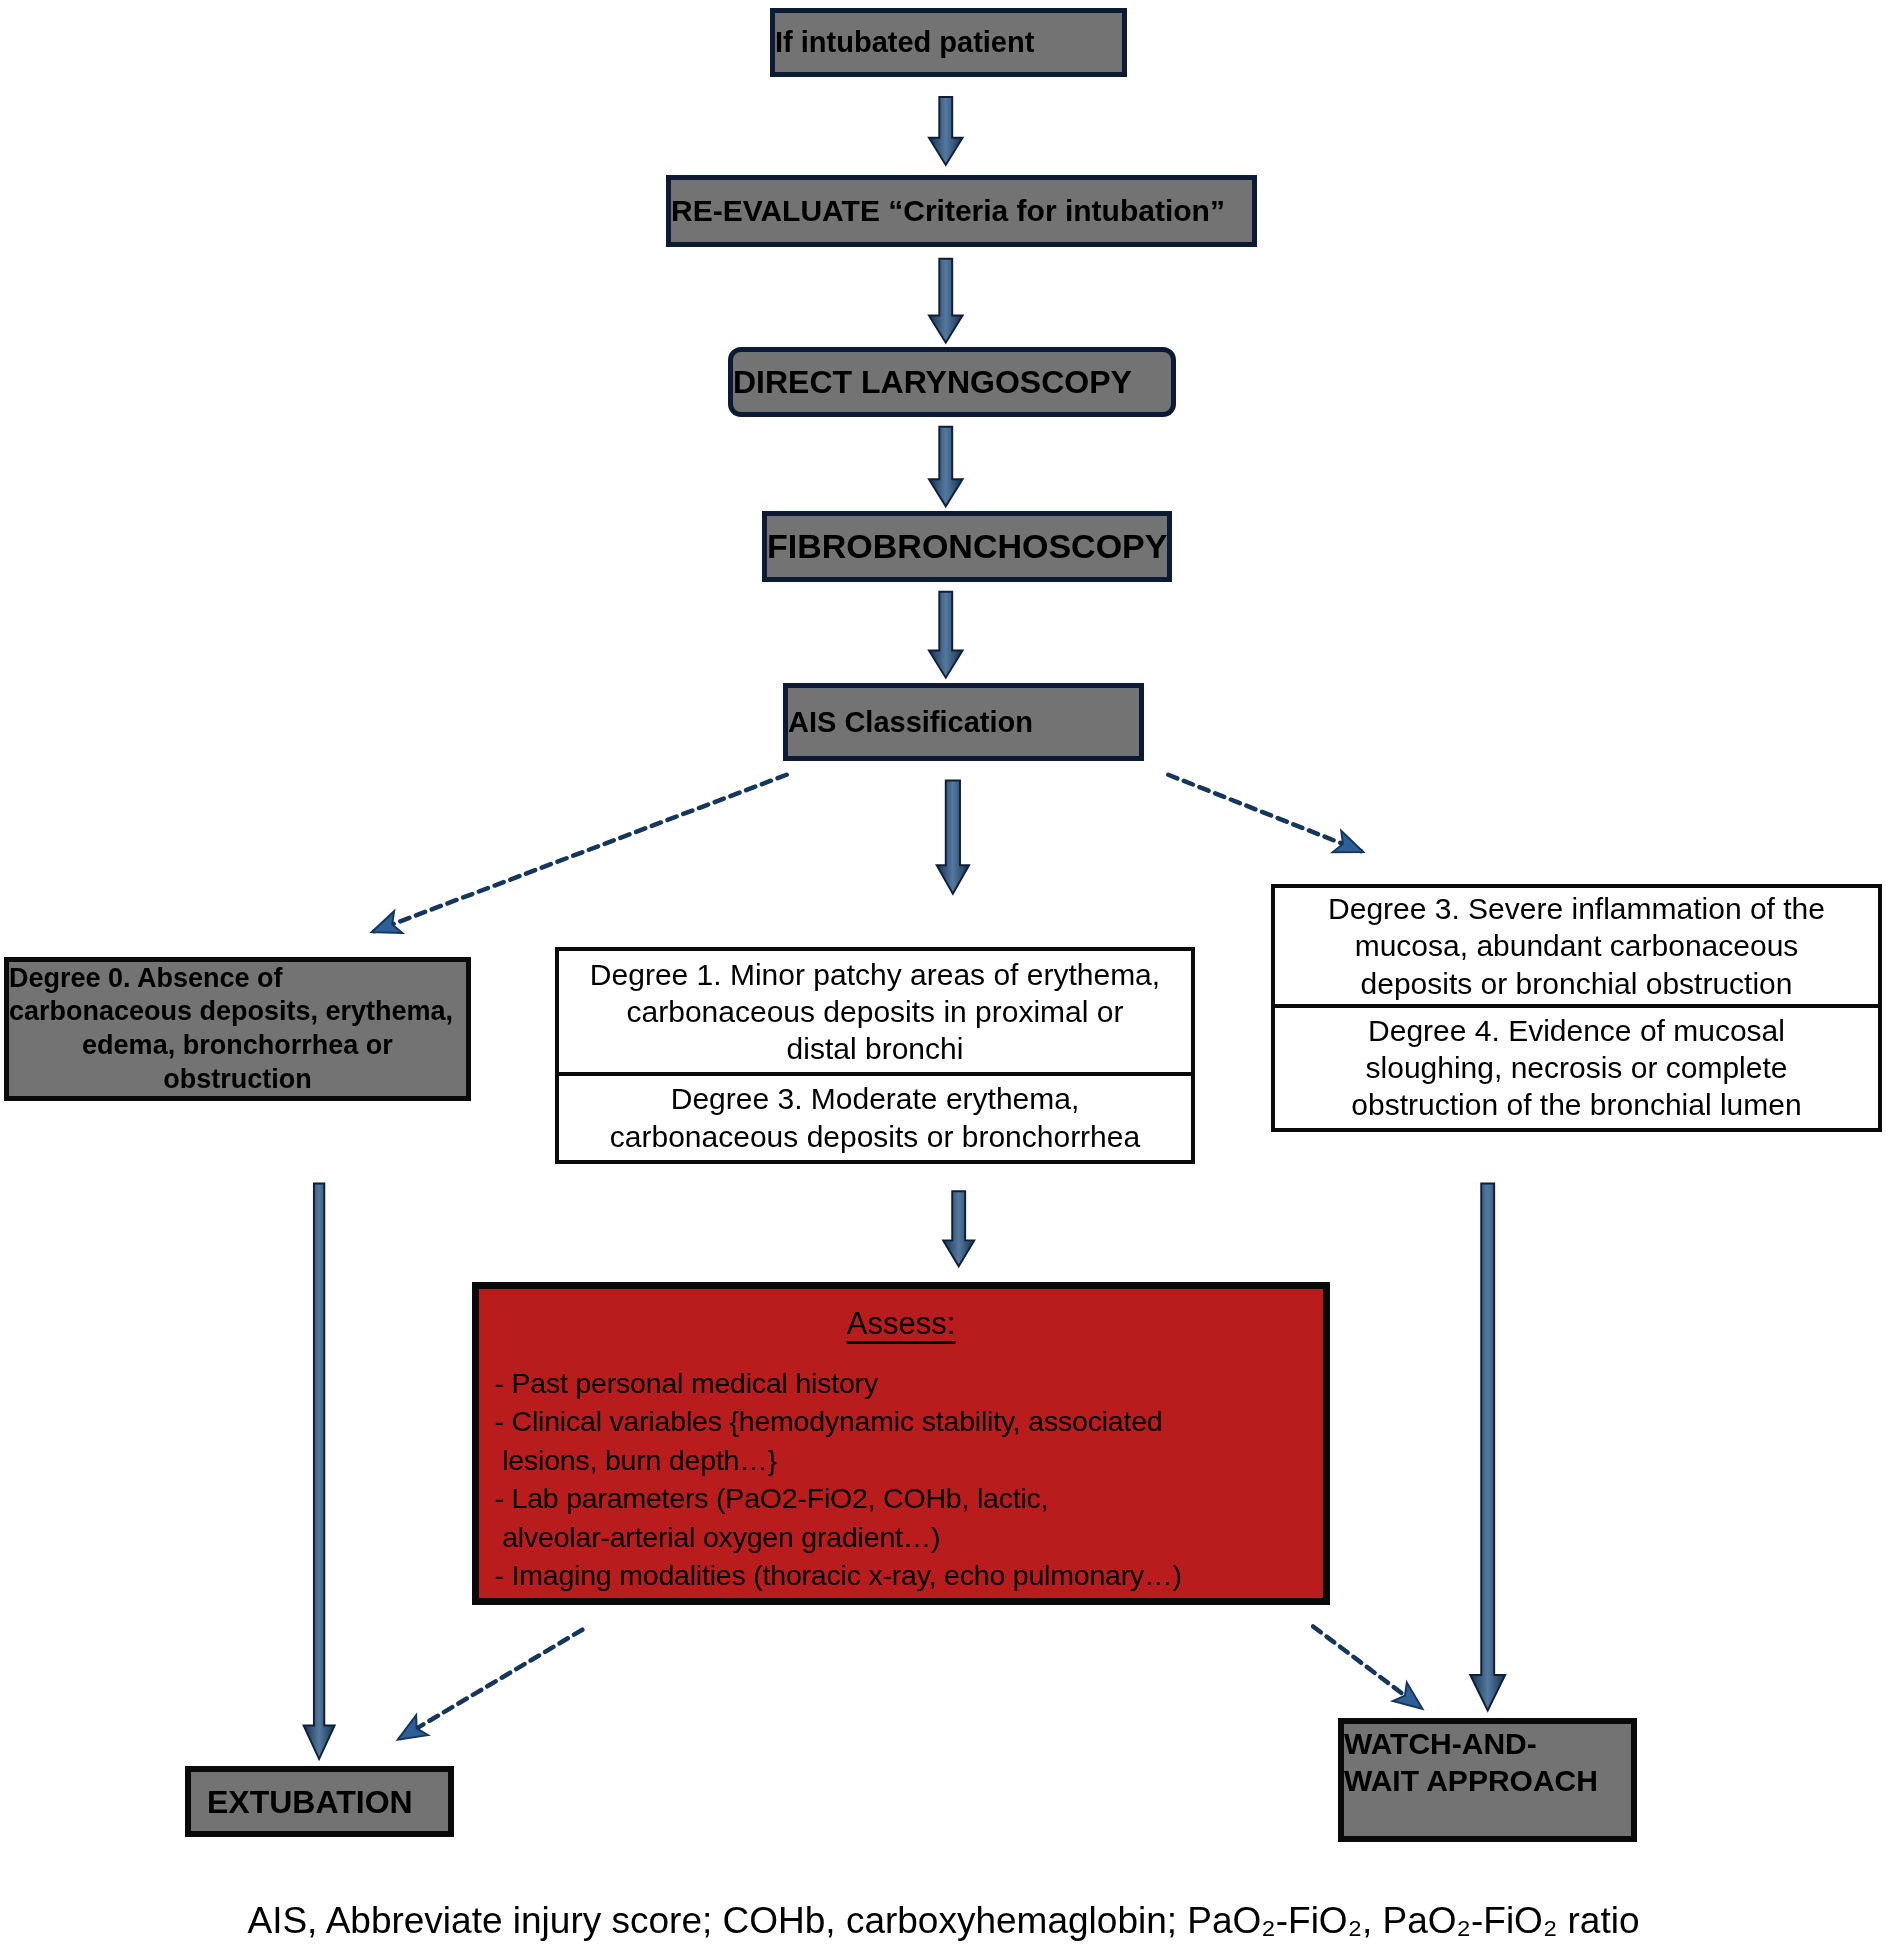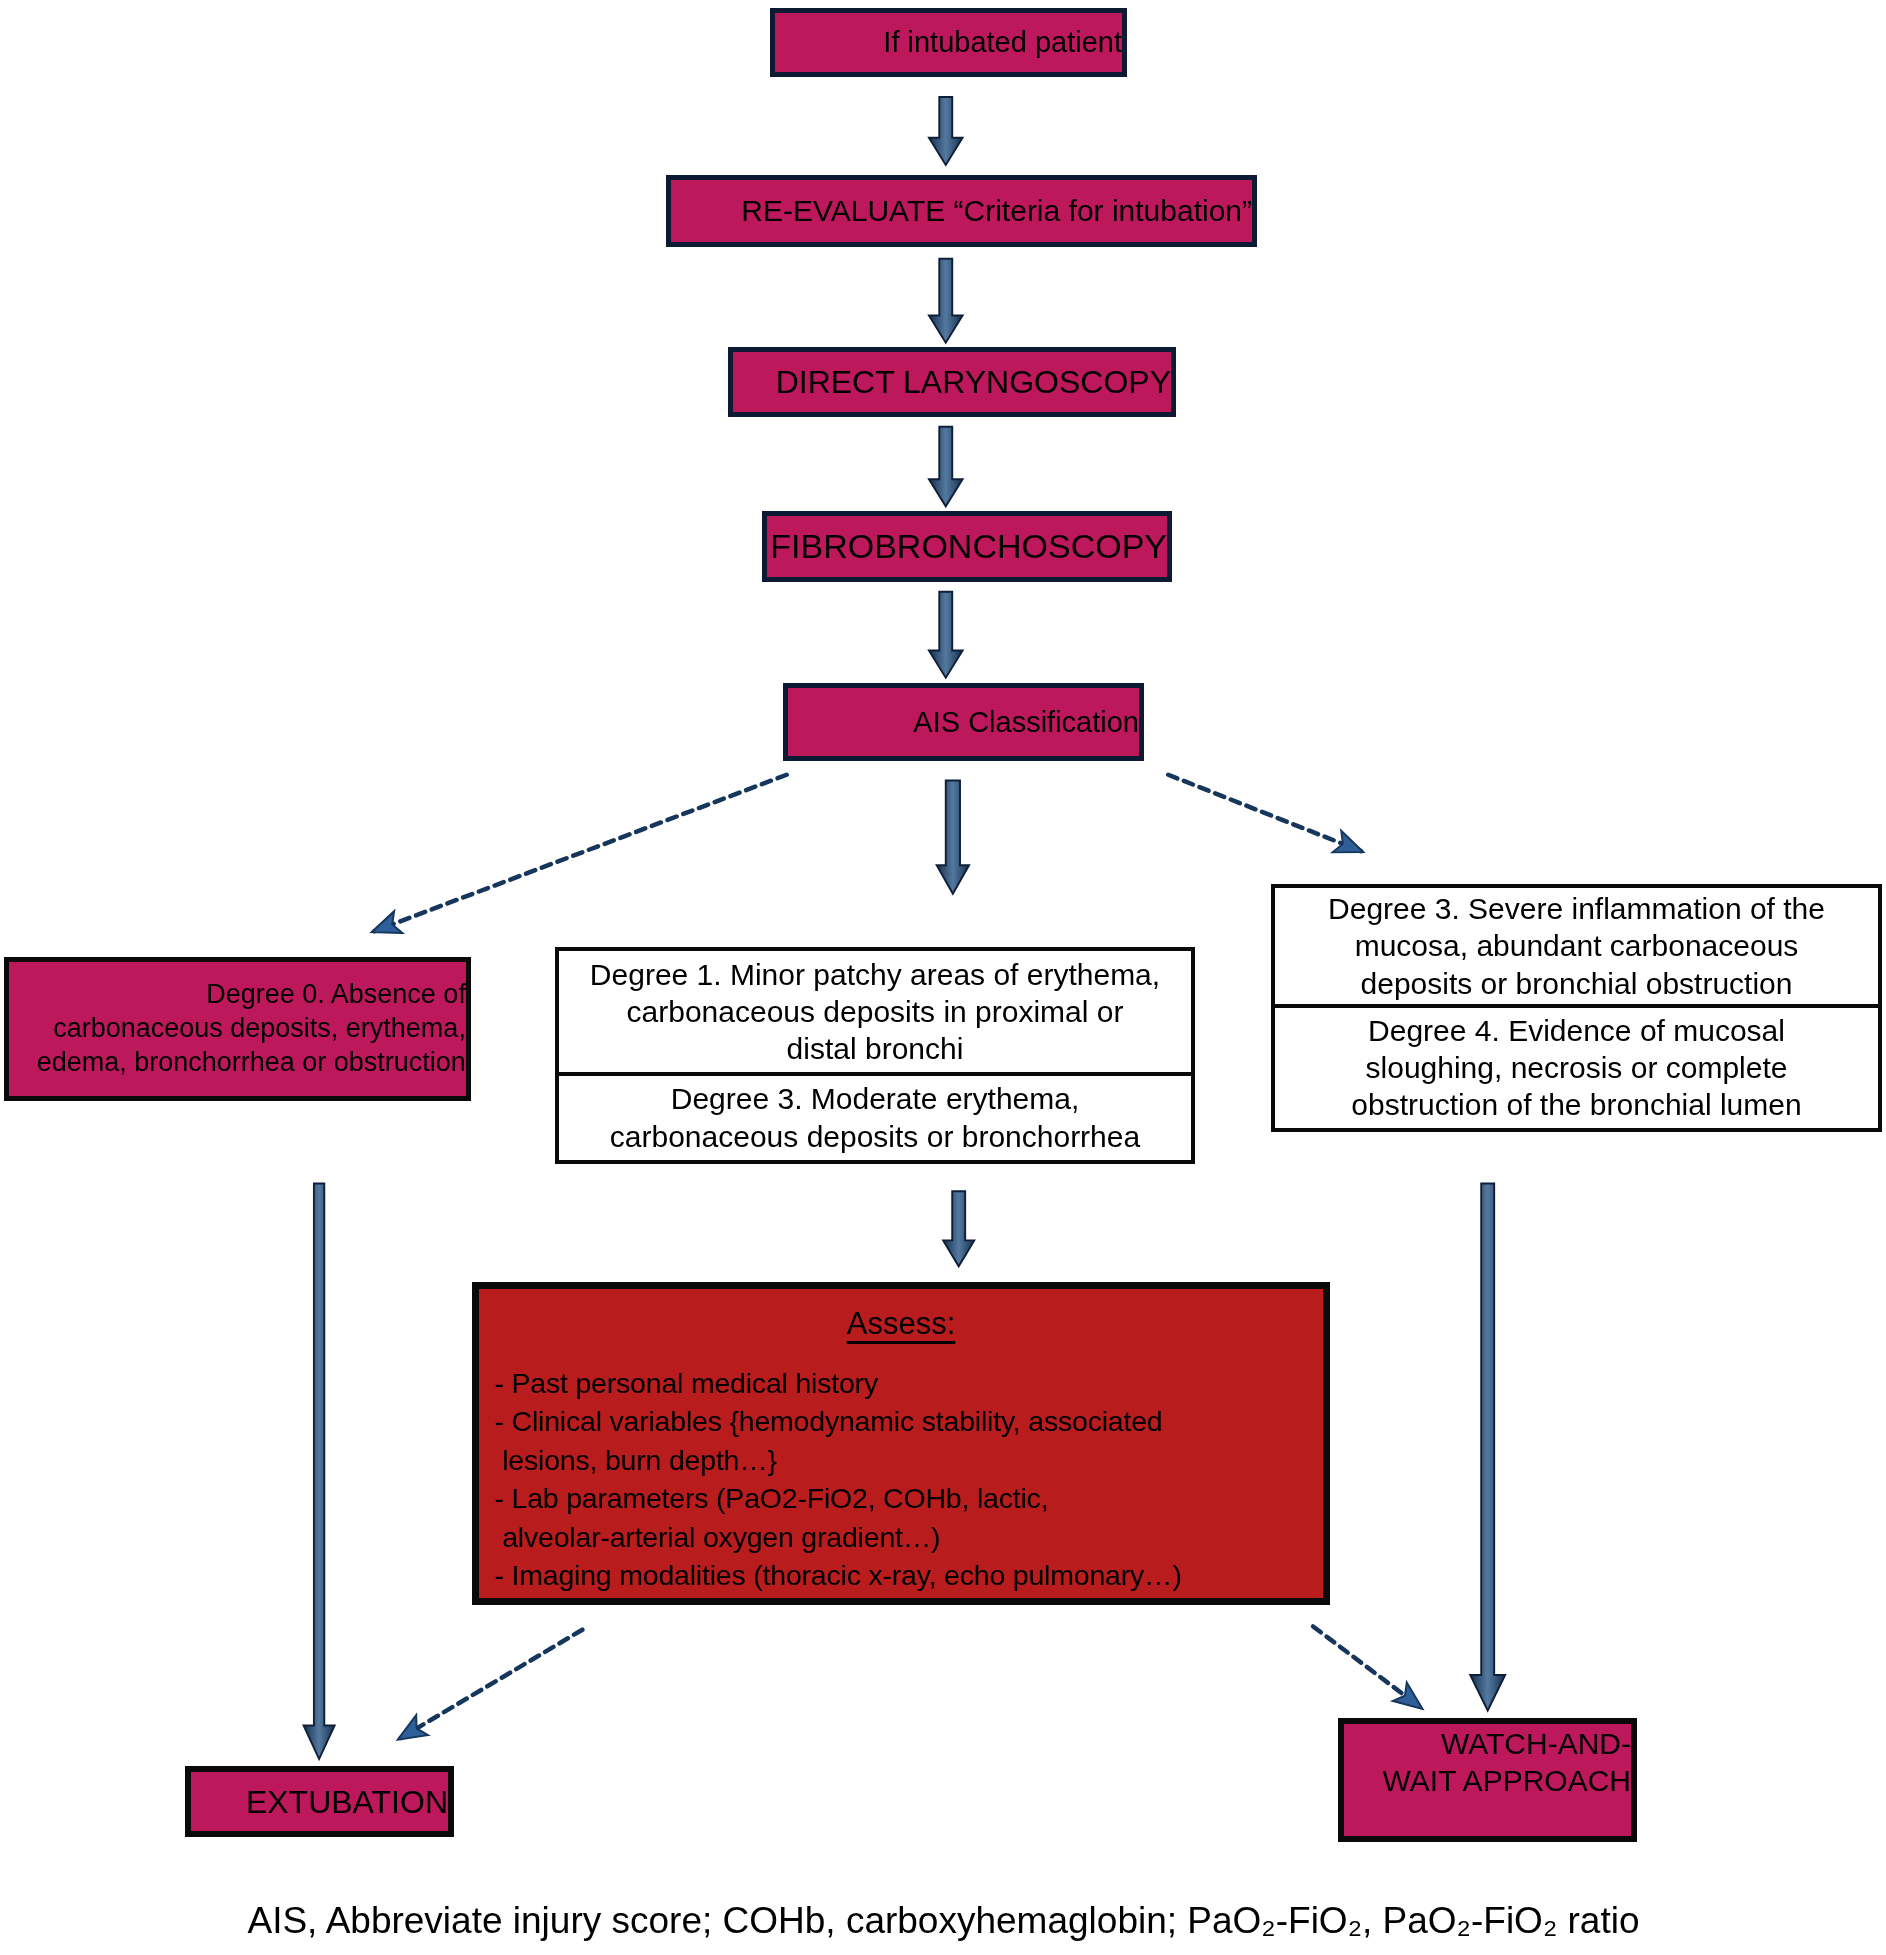--- a/index.html
+++ b/index.html
@@ -6,23 +6,23 @@
   #canvas{
     position:relative;
     width:1887px;height:1955px;
     background:#ffffff;
     font-family:"Liberation Sans", sans-serif;
     color:#000;
     overflow:hidden;
   }
   #arrow-layer{position:absolute;left:0;top:0;width:1887px;height:1955px;z-index:0;}
   .box{
-    position:absolute;box-sizing:border-box;background:#be185d;
-    display:flex;flex-direction:column;align-items:flex-end;justify-content:center;
-    text-align:center;z-index:1;line-height:1.25;
+    position:absolute;box-sizing:border-box;background:#737373;
+    display:flex;flex-direction:column;align-items:flex-start;justify-content:center;
+    text-align:center;z-index:1;line-height:1.25;font-weight:bold;
   }
   .tbox{border:5.2px solid #0c1a33;}
   .kbox{border:5.2px solid #0a0a0a;}
   .stack{position:absolute;z-index:1;box-sizing:border-box;}
   .cell{
     box-sizing:border-box;border:4.5px solid #0a0a0a;background:#fff;
     display:flex;flex-direction:column;align-items:center;justify-content:center;
     text-align:center;line-height:1.24;
   }
   .cell + .cell{margin-top:-4.5px;}
@@ -77,21 +77,21 @@
   </svg>
 
   <div class="box tbox fs45" style="left:770px;top:7.8px;width:357px;height:69px;">
     <span>If intubated patient</span>
   </div>
 
   <div class="box tbox fs46" style="left:666px;top:175px;width:591px;height:72px;">
     <span>RE-EVALUATE “Criteria for intubation”</span>
   </div>
 
-  <div class="box tbox fs50" style="left:728px;top:347px;width:448px;height:70px;">
+  <div class="box tbox fs50" style="left:728px;top:347px;width:448px;height:70px;border-radius:13px;">
     <span>DIRECT LARYNGOSCOPY</span>
   </div>
 
   <div class="box tbox fs52" style="left:746px;top:511px;width:410px;height:71px;margin-left:16px;">
     <span>FIBROBRONCHOSCOPY</span>
   </div>
 
   <div class="box tbox fs48" style="left:783px;top:683px;width:361px;height:78px;">
     <span>AIS Classification</span>
   </div>

